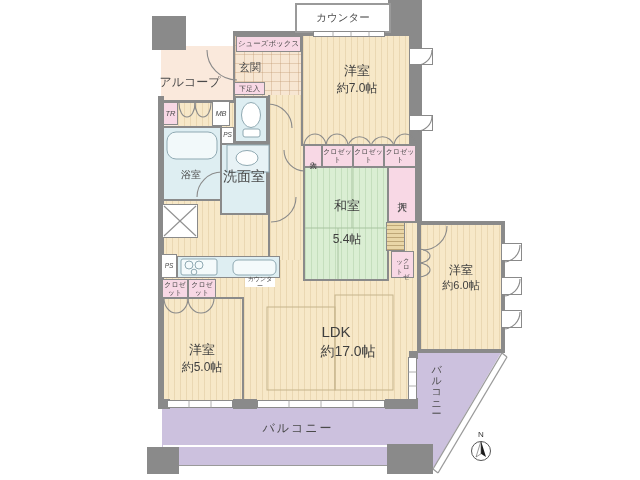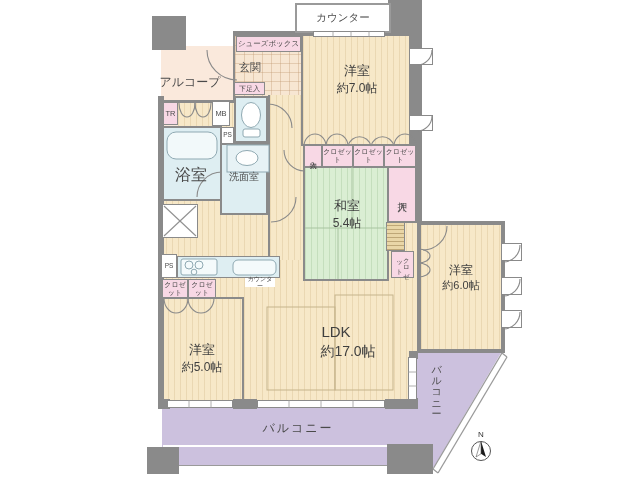--- a/index.html
+++ b/index.html
@@ -14,21 +14,21 @@
   .tile{background-color:#f7e6d2;background-image:
         repeating-linear-gradient(0deg,rgba(190,150,110,.35) 0 1px,transparent 1px 9px),
         repeating-linear-gradient(90deg,rgba(190,150,110,.35) 0 1px,transparent 1px 9px);}
   .alcove{background:#fae9dc;}
   .balcony{background:#ccc1de;}
   .hatch{background-color:#e9d6a7;background-image:repeating-linear-gradient(0deg,rgba(120,90,40,.38) 0 1px,transparent 1px 4px);}
   .box{position:absolute;box-sizing:border-box;border:1px solid #8a8a8a;display:flex;align-items:center;justify-content:center;
        text-align:center;line-height:1.1;color:#4a4a4a;}
   .pink{background:#f8d8e5;}
   .white{background:#ffffff;}
-  .stack{word-break:break-all;line-height:1.05;}
+  .stack{word-break:break-all;line-height:1.05;font-style:italic;}
   .vert{writing-mode:vertical-rl;letter-spacing:1px;}
   .lbl{position:absolute;transform:translate(-50%,-50%);white-space:nowrap;color:#4a4a4a;text-align:center;}
   .rlabel{position:absolute;transform:translateX(-50%);text-align:center;color:#3f3f3f;}
   .rlabel span{display:block;line-height:1.35;}
   .overlay{position:absolute;left:0;top:0;pointer-events:none;}
   .watermark{position:absolute;left:166px;top:224px;width:310px;text-align:center;
              font-size:33px;font-weight:bold;letter-spacing:1px;color:rgba(145,145,145,.45);z-index:50;}
   .win{position:absolute;box-sizing:border-box;background:#fff;border:1px solid #8a8a8a;}
 </style>
 </head>
@@ -191,33 +191,33 @@
 
     <g>
       <circle cx="481" cy="451" r="9.5" fill="#ffffff" stroke="#555555" stroke-width="1"></circle>
       <path d="M481,441 L486,457 L481,453.8 Z" fill="#1a1a1a"></path>
       <path d="M481,441 L476,457 L481,453.8 Z" fill="#ffffff" stroke="#555555" stroke-width="0.6"></path>
     </g>
   </svg>
 
   <div class="lbl" style="left:250px;top:67px;font-size:11px;">玄関</div>
   <div class="lbl" style="left:190px;top:82px;font-size:12px;">アルコープ</div>
-  <div class="lbl" style="left:191px;top:175px;font-size:16px;">浴室</div>
-  <div class="lbl" style="left:244px;top:177px;font-size:10px;">洗面室</div>
+  <div class="lbl" style="left:191px;top:175px;font-size:10px;">浴室</div>
+  <div class="lbl" style="left:244px;top:177px;font-size:14px;">洗面室</div>
   <div class="lbl" style="left:298px;top:428px;font-size:12px;letter-spacing:2px;">バルコニー</div>
   <div class="abs vert" style="left:429px;top:358px;font-size:10px;color:#4a4a4a;">バルコニー</div>
   <div class="lbl" style="left:481px;top:434px;font-size:8px;color:#333;">N</div>
 
   <div class="rlabel" style="left:357px;top:62px;">
     <span style="font-size:13px;">洋室</span>
     <span style="font-size:12px;">約7.0帖</span>
   </div>
   <div class="rlabel" style="left:347px;top:197px;">
     <span style="font-size:13px;">和室</span>
-    <span style="font-size:12px;">5.4帖</span>
+    <span style="font-size:12px;margin-top:16px;">5.4帖</span>
   </div>
   <div class="rlabel" style="left:461px;top:262px;">
     <span style="font-size:12px;">洋室</span>
     <span style="font-size:11px;">約6.0帖</span>
   </div>
   <div class="rlabel" style="left:202px;top:341px;">
     <span style="font-size:13px;">洋室</span>
     <span style="font-size:12px;">約5.0帖</span>
   </div>
   <div class="rlabel" style="left:336px;top:322px;">

